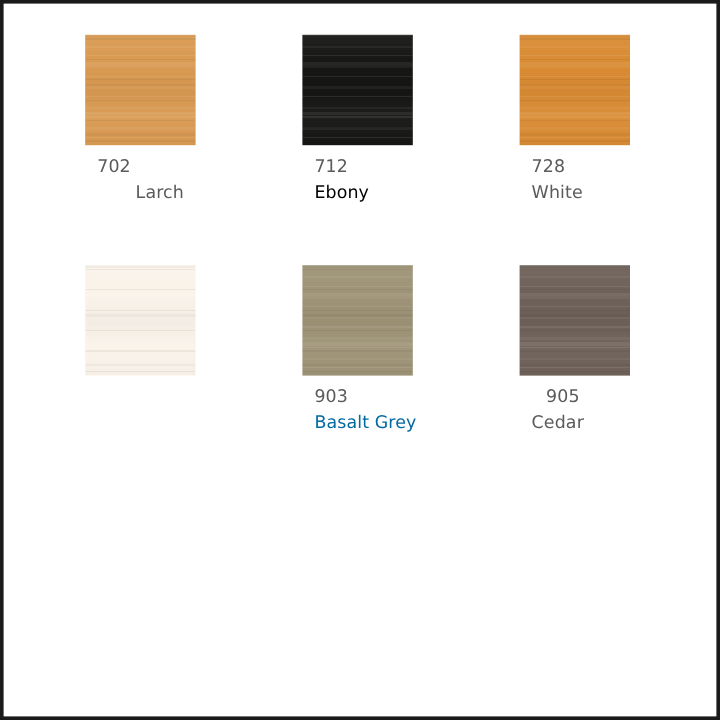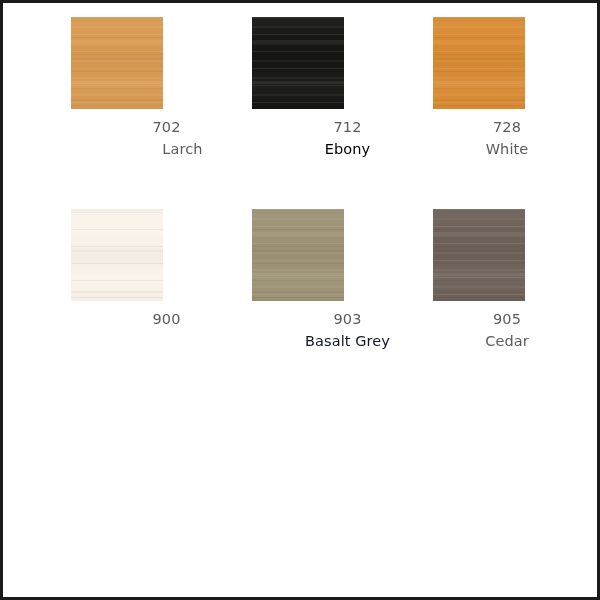--- a/index.html
+++ b/index.html
@@ -20,26 +20,25 @@
     width: 600px;
     height: 600px;
     box-sizing: border-box;
     border: 3px solid #1a1a1a;
     background: #ffffff;
   }
 
   #swatch-grid {
     position: absolute;
     left: 68px;
-    top: 14px;
+    top: 26px;
     width: 500px;
     display: grid;
     grid-template-columns: 181px 181px 138px;
     grid-template-rows: 192px auto;
-    text-align: center;
   }
 
   .swatch-cell {
     position: relative;
   }
 
   .swatch-chip {
     position: relative;
     width: 92px;
     height: 92px;
@@ -154,42 +153,41 @@
       </div>
     </div>
 
     <div class="swatch-cell">
       <div class="swatch-chip" style="background-color:#faf3ea;">
         <span class="grain"></span>
         <span class="grain2"></span>
         <span class="sheen"></span>
       </div>
       <div class="swatch-labels">
-        <div class="swatch-code" style="color: rgb(91, 91, 91);">900</div>
       </div>
     </div>
 
     <div class="swatch-cell">
       <div class="swatch-chip" style="background-color:#9e9376;">
         <span class="grain"></span>
         <span class="grain2"></span>
         <span class="sheen"></span>
       </div>
       <div class="swatch-labels">
         <div class="swatch-code" style="color: rgb(91, 91, 91);">903</div>
-        <div class="swatch-name" style="color: #0f172a;">Basalt Grey</div>
+        <div class="swatch-name" style="color: #0369a1;">Basalt Grey</div>
       </div>
     </div>
 
     <div class="swatch-cell">
       <div class="swatch-chip" style="background-color:#6e6159;">
         <span class="grain"></span>
         <span class="grain2"></span>
         <span class="sheen"></span>
       </div>
       <div class="swatch-labels">
-        <div class="swatch-code" style="color: rgb(91, 91, 91);">905</div>
+        <div class="swatch-code" style="color: rgb(91, 91, 91); margin-left: 12px;">905</div>
         <div class="swatch-name" style="color: rgb(91, 91, 91);">Cedar</div>
       </div>
     </div>
 
   </div>
 </div>
 
 </body></html>

